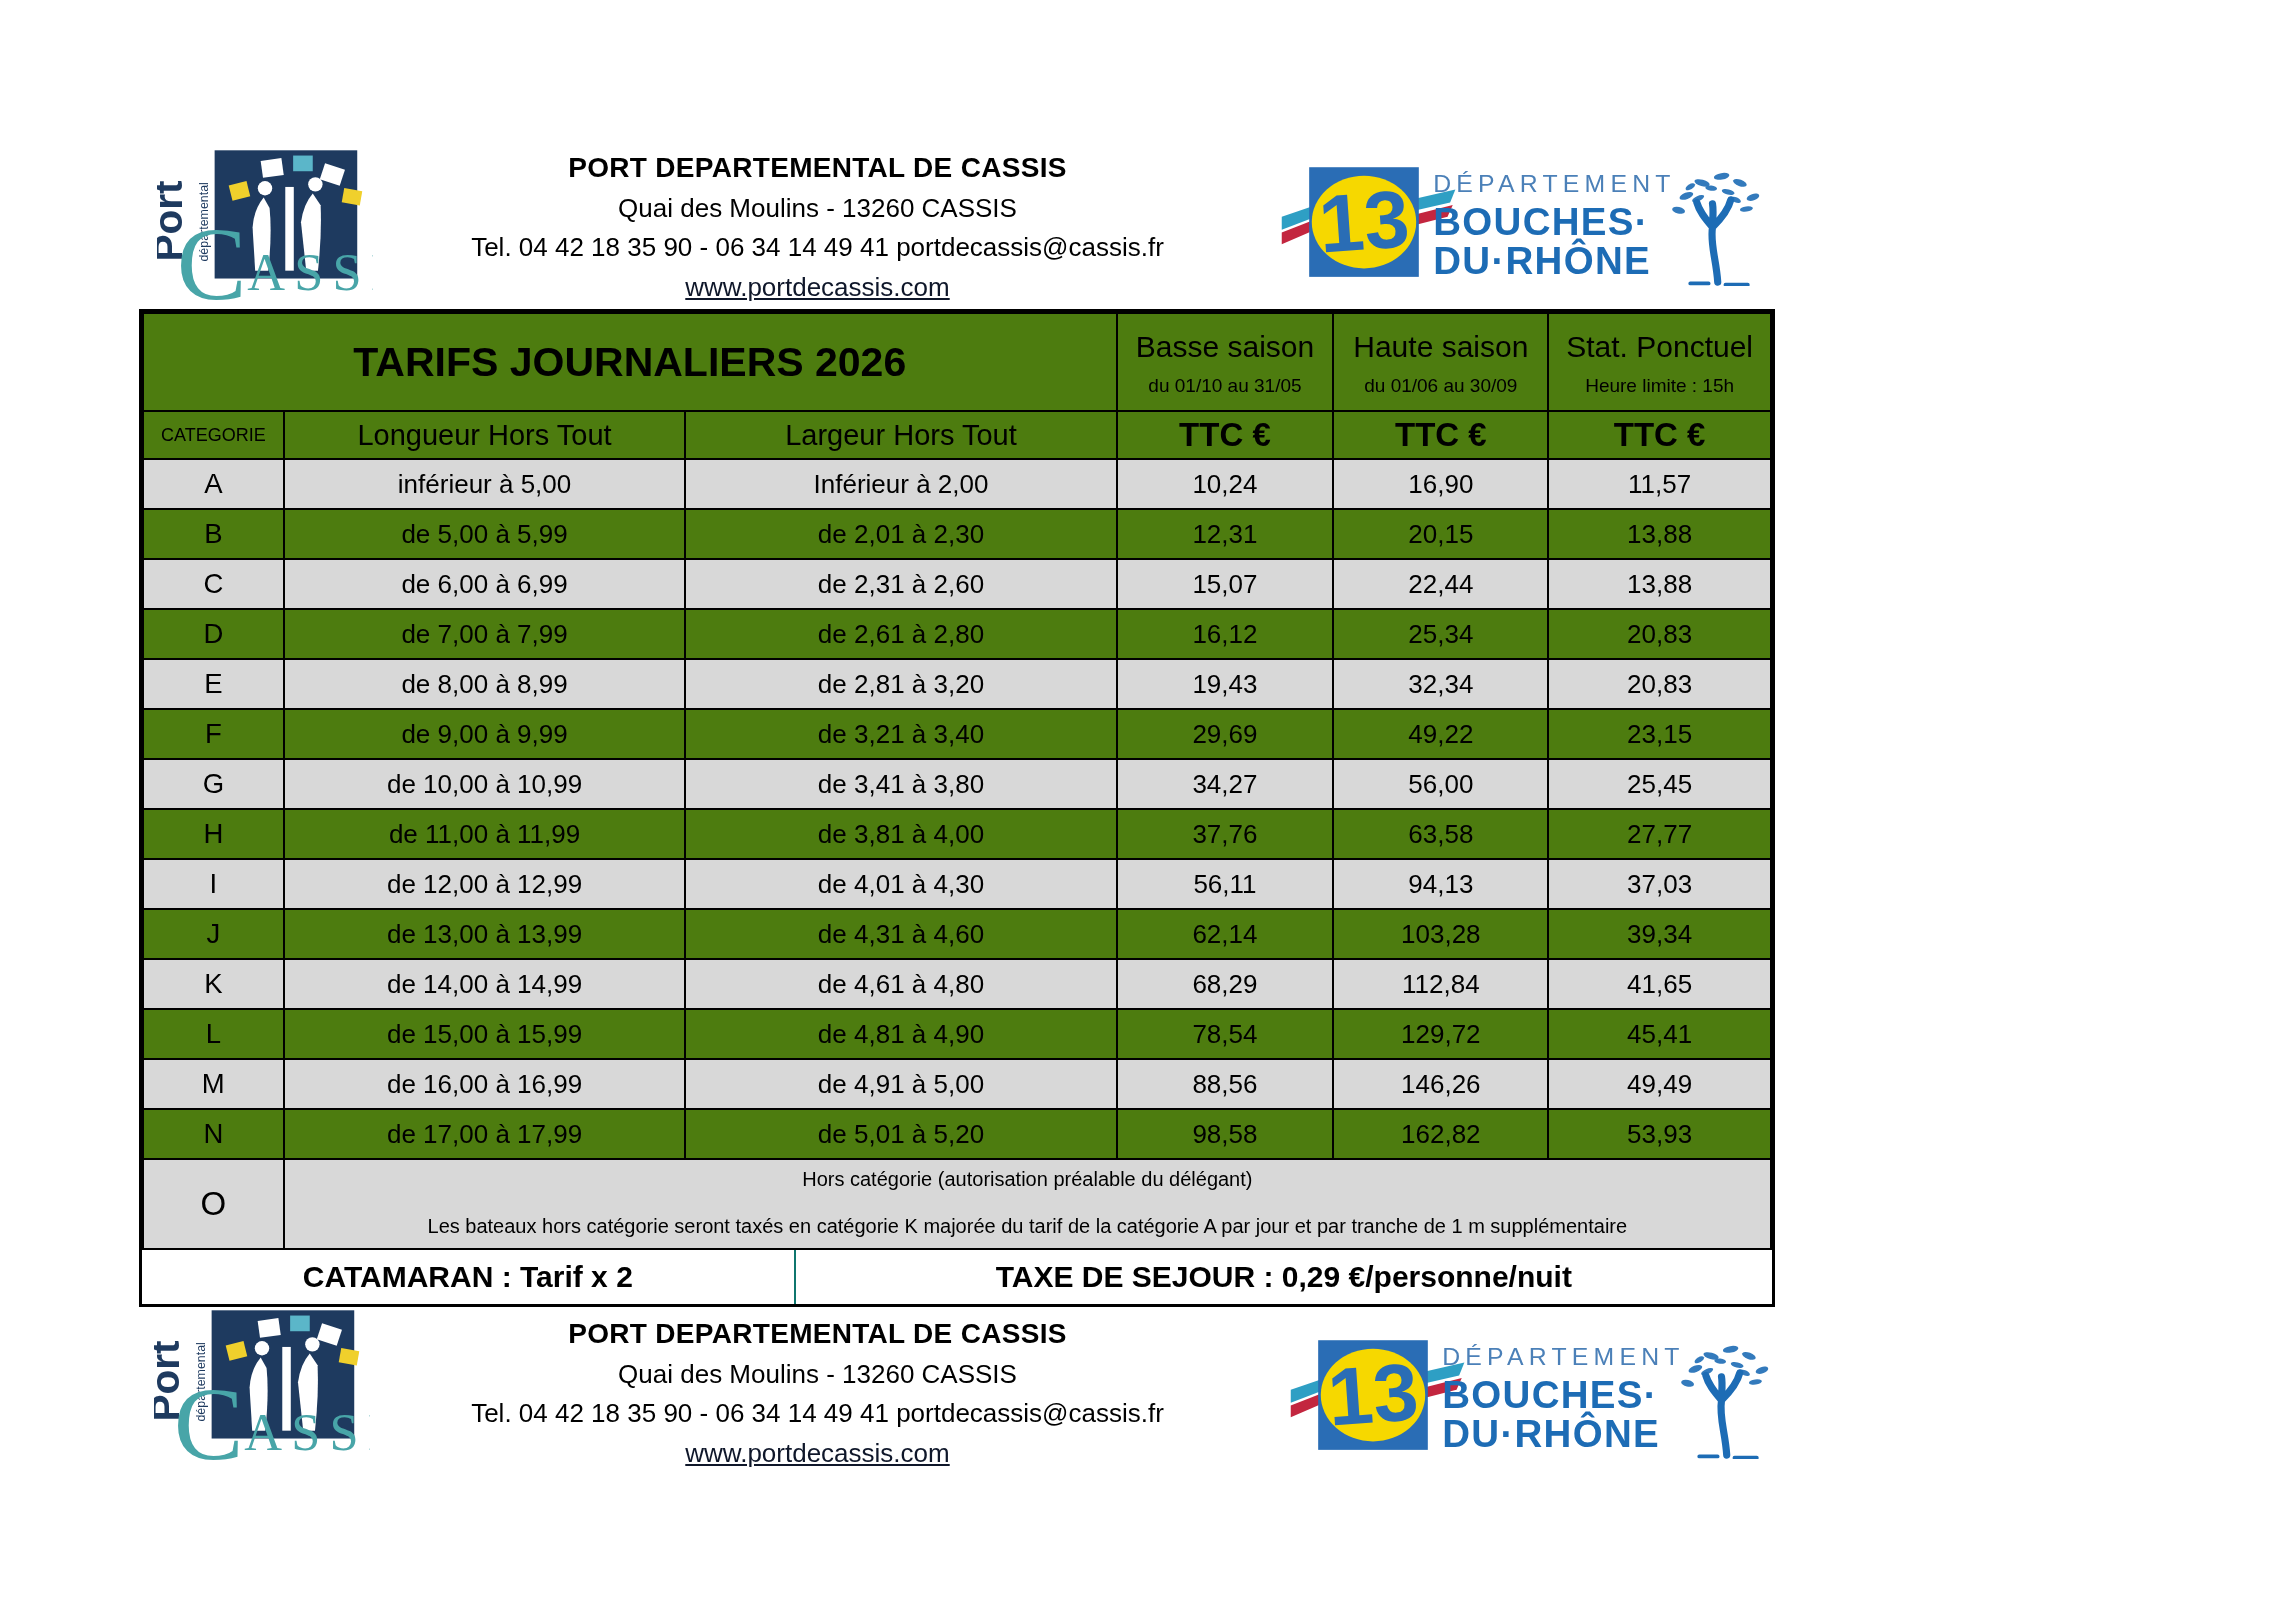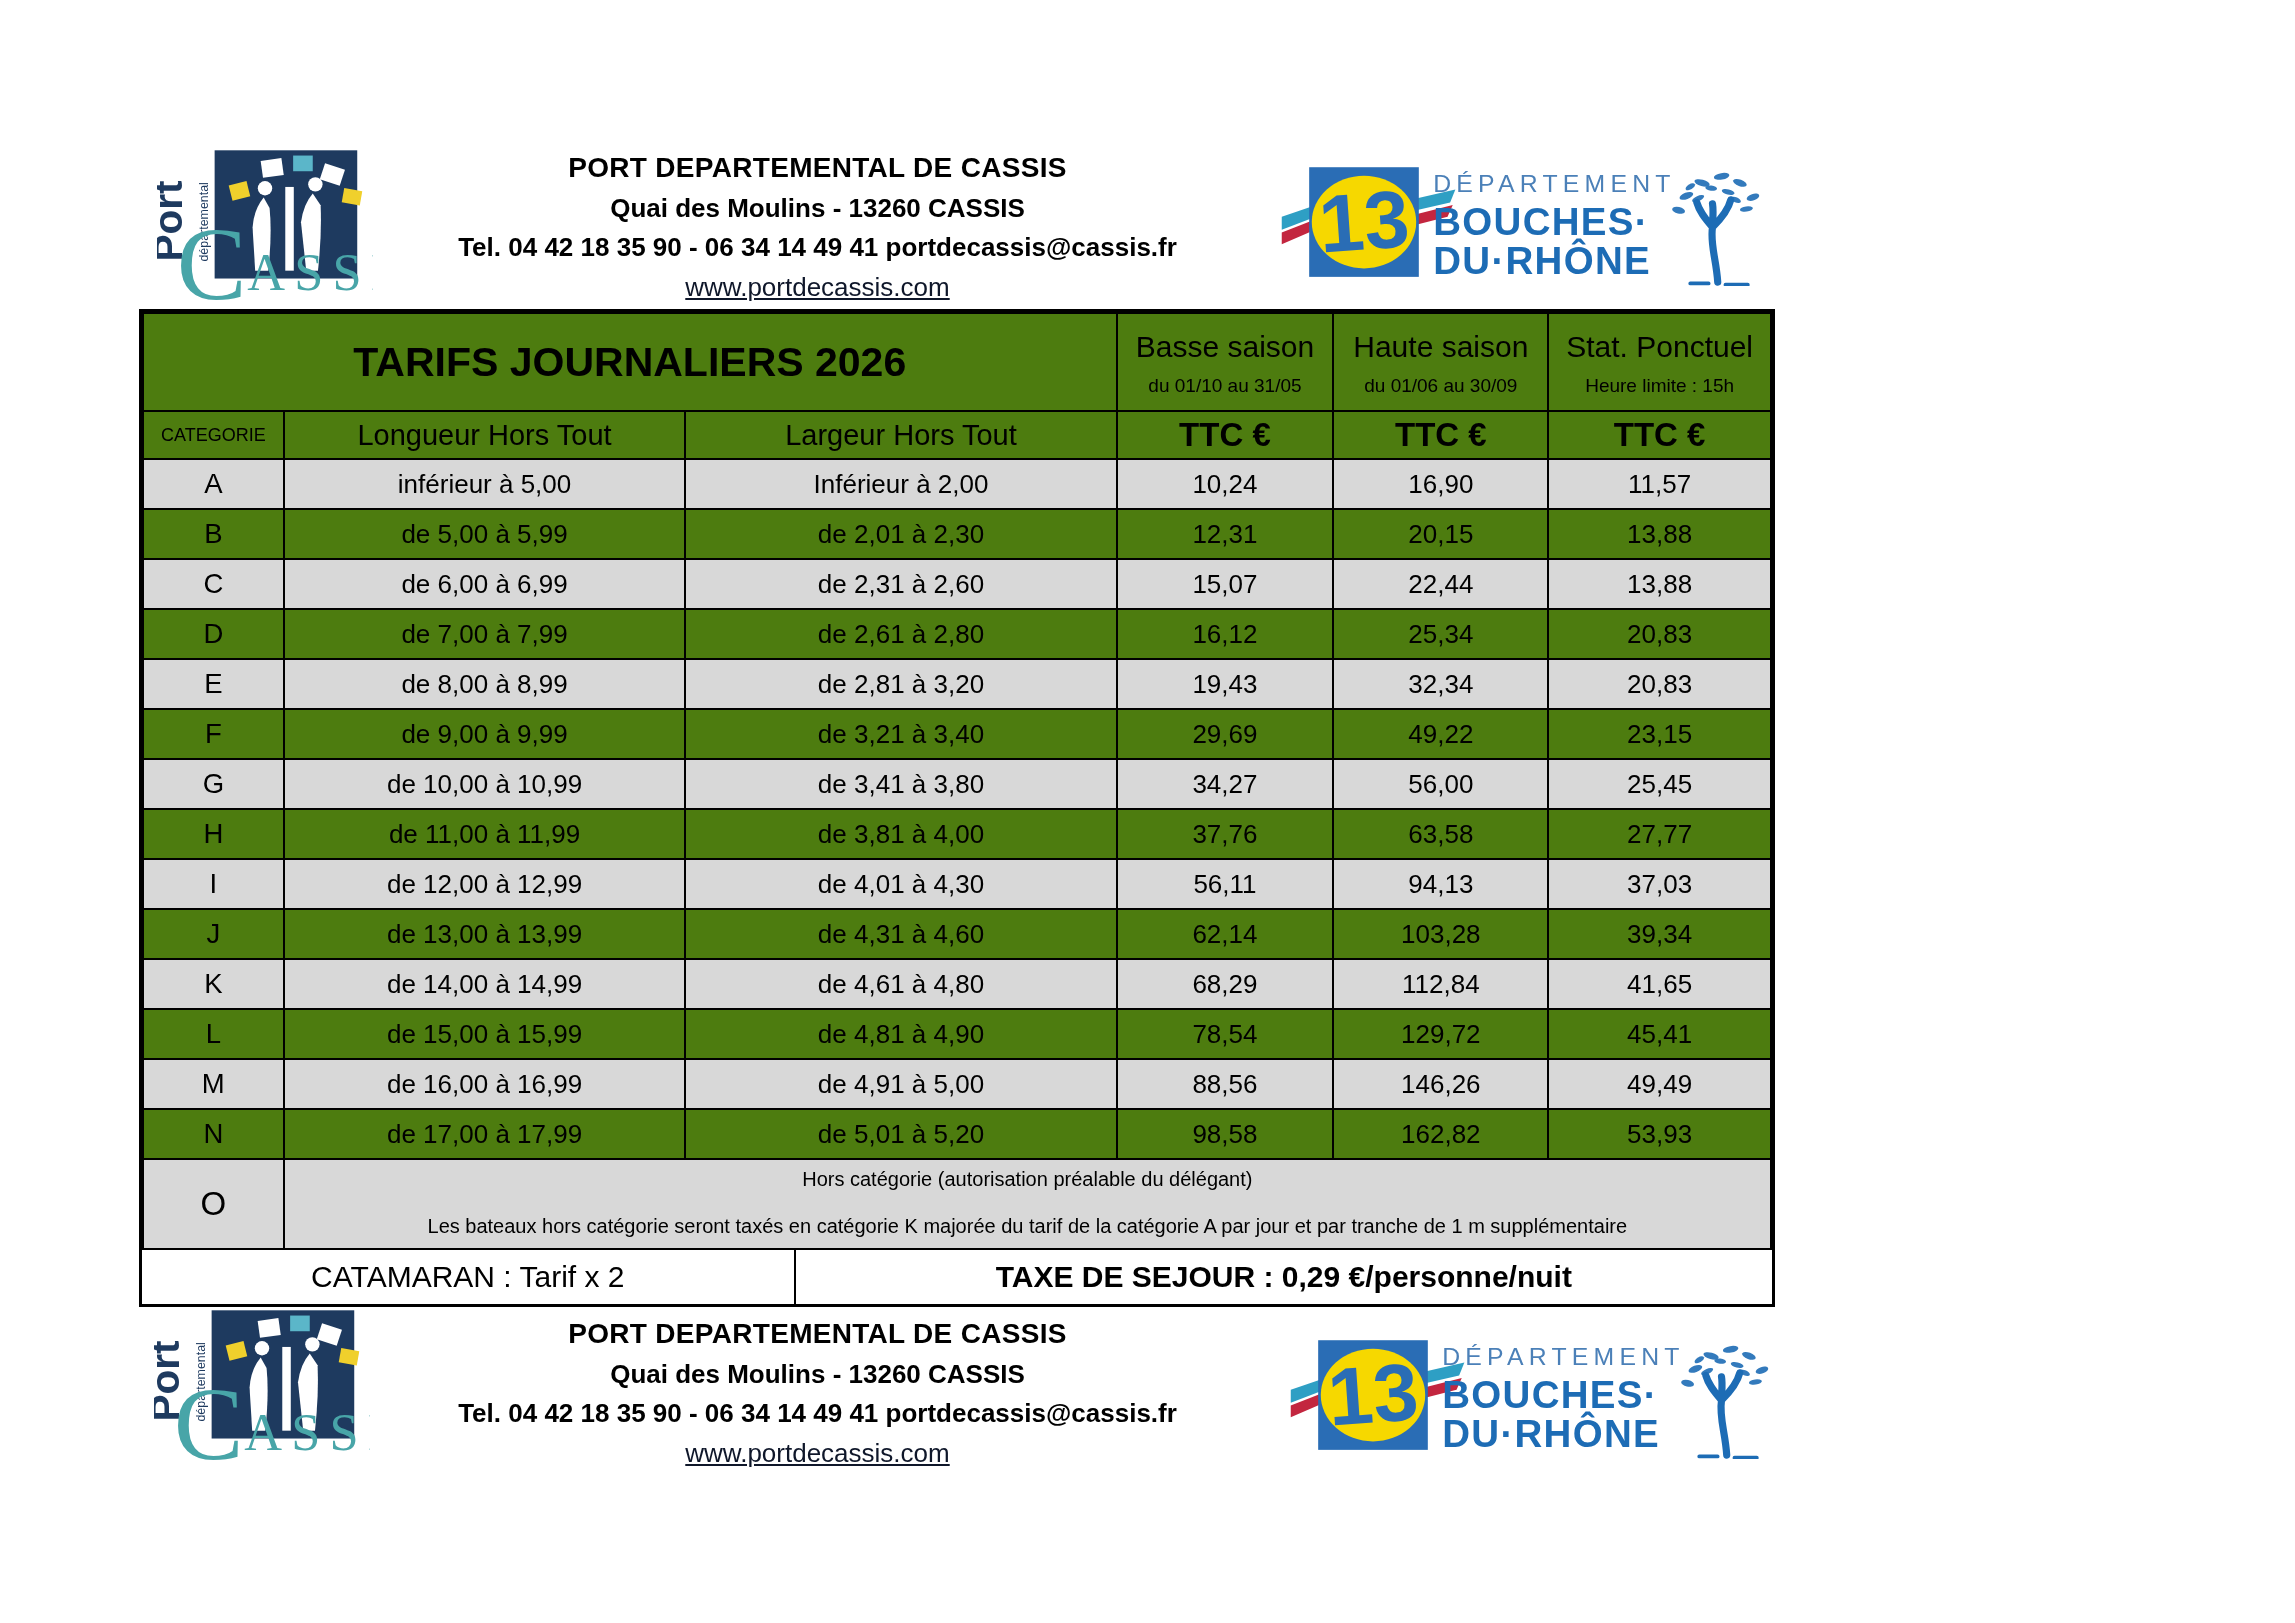--- a/index.html
+++ b/index.html
@@ -2,21 +2,21 @@
 <html style="font-size:10.5px"><head>
 <meta charset="utf-8">
 <style>
   html,body{margin:0;padding:0;background:#ffffff;}
   .sheet{position:relative;width:2295px;height:1623px;background:#ffffff;overflow:hidden;
          font-family:"Liberation Sans",sans-serif;color:#000;}
 
   
   .org-block{position:absolute;width:1047px;text-align:center;}
   .org-name{font-size:28px;font-weight:bold;letter-spacing:0.3px;}
-  .org-line{font-size:26px;margin-top:8.5px;font-weight:bold;}
+  .org-line{font-size:26px;margin-top:8.5px;}
   .org-site{font-size:26px;margin-top:9.2px;}
   .org-site a, .weblink{color:#0f172a;text-decoration:underline;cursor:pointer;}
 
   .logo-cassis{position:absolute;}
   .logo-bdr{position:absolute;}
 
   
   .tariff-box{position:absolute;left:139px;top:309px;width:1636px;border:3.3px solid #000;
               background:#4d7c0f;box-sizing:border-box;}
   table.tariff{width:100%;border-collapse:collapse;table-layout:fixed;}
@@ -36,22 +36,22 @@
 
   table.tariff td.data-cell{font-size:26px;}
   table.tariff td.cat-cell{font-size:27.5px;}
 
   td.o-cat{font-size:33px;}
   .o-inner{display:flex;flex-direction:column;justify-content:space-between;
            height:88px;box-sizing:border-box;padding:7.9px 13px 10.5px 13px;}
   .o-line1,.o-line2{font-size:20px;}
 
   .bottom-bar{display:flex;height:54px;background:#fff;}
-  .bottom-left{width:40.1%;border-right:2px solid #000000;display:flex;align-items:center;
-               justify-content:center;font-size:30px;font-weight:normal;box-sizing:border-box;}
+  .bottom-left{width:40.1%;border-right:2px solid #0f766e;display:flex;align-items:center;
+               justify-content:center;font-size:30px;font-weight:bold;box-sizing:border-box;}
   .bottom-right{flex:1;display:flex;align-items:center;justify-content:center;
                 font-size:30px;font-weight:bold;}
 
   svg text{font-family:"Liberation Sans",sans-serif;}
   svg text.serif{font-family:"Liberation Serif",serif;}
 </style>
 </head>
 <body>
 
 <div class="sheet">

